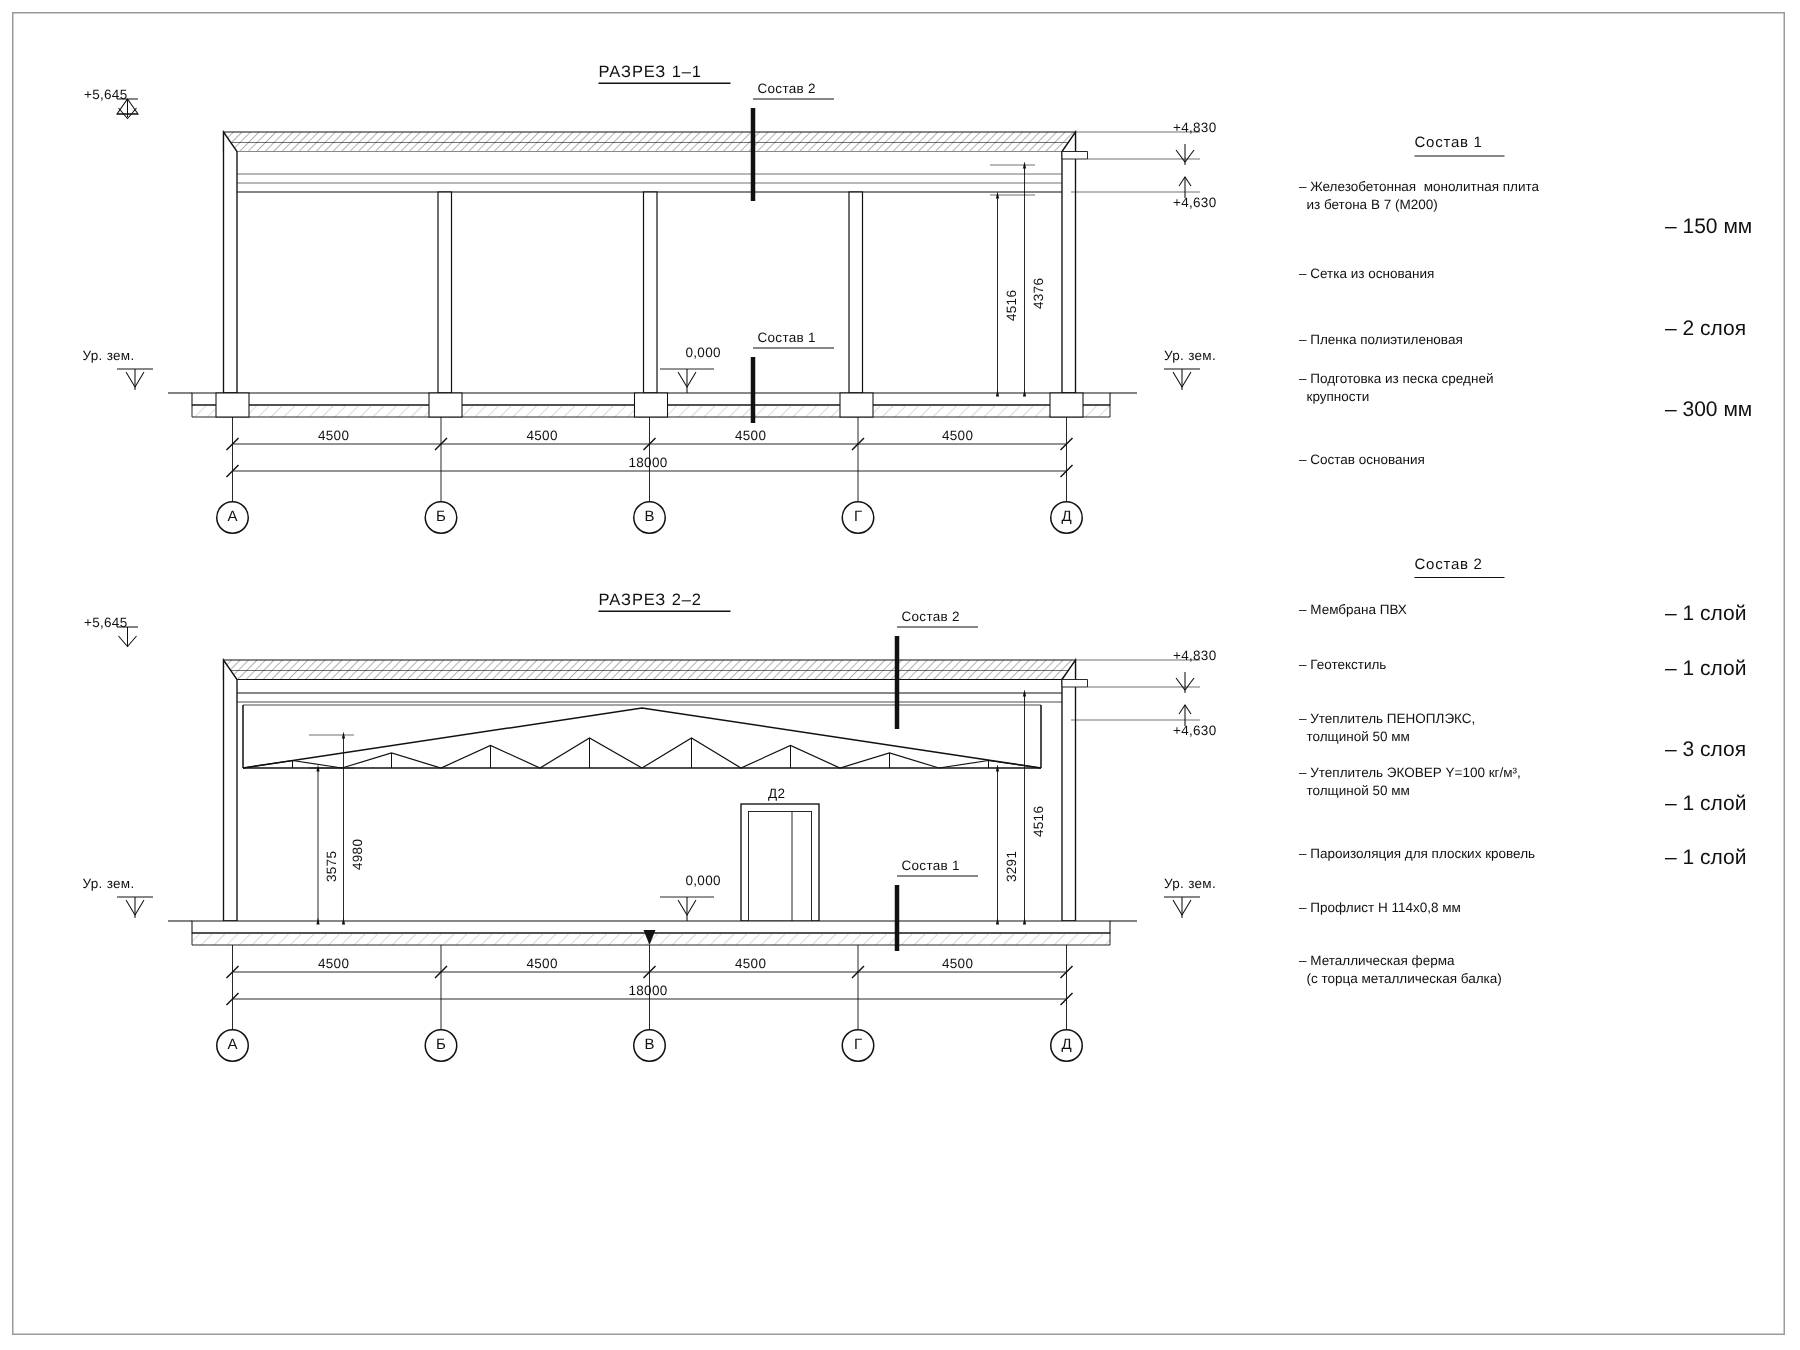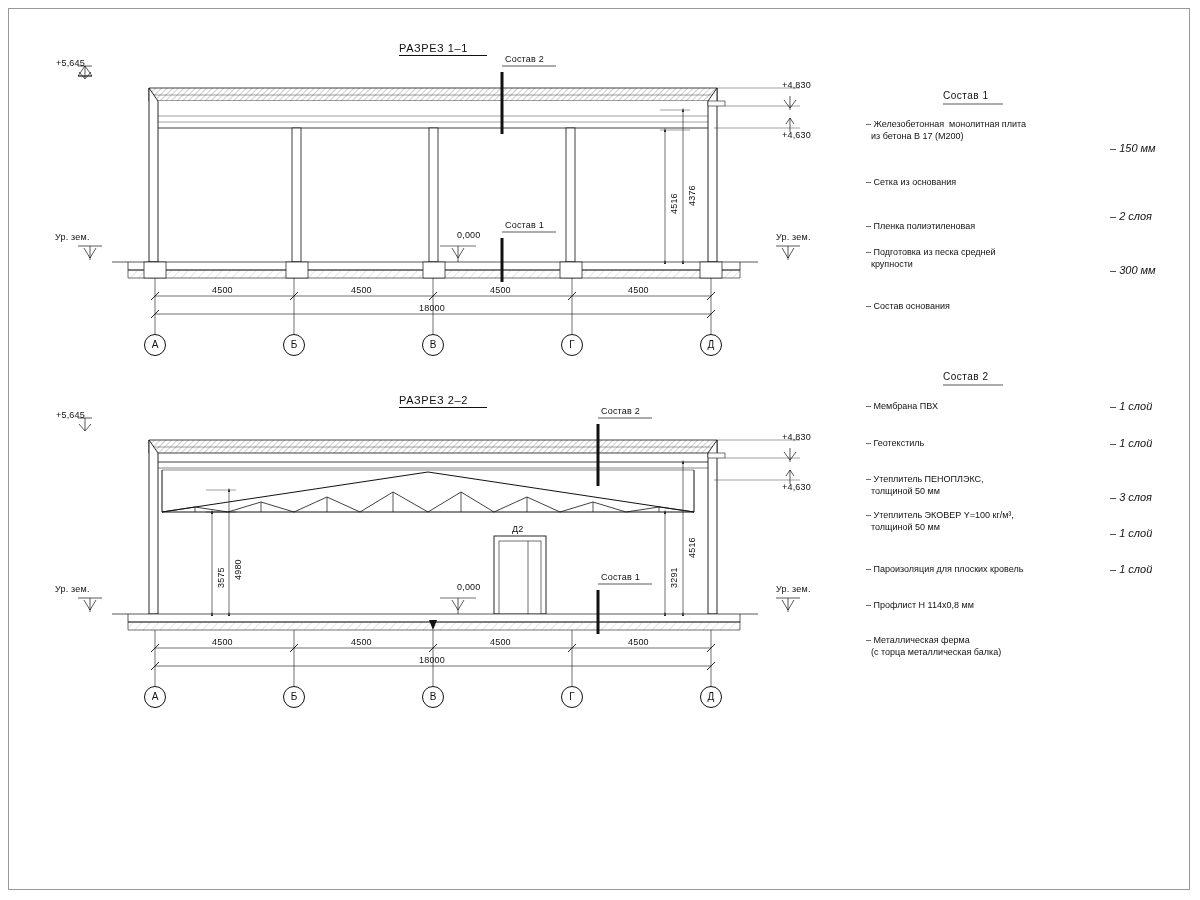--- a/index.html
+++ b/index.html
@@ -57,23 +57,22 @@
     line-height: 12px;
     white-space: pre;
   }
   .legend-title {
     position: absolute;
     font-size: 10px;
     letter-spacing: 0.5px;
   }
   .legend-val {
     position: absolute;
-    font-size: 11px;
+    font-size: 14px;
     white-space: pre;
-    font-style: italic;
   }
   .circ {
     position: absolute;
     width: 22px; height: 22px;
     border: 1px solid #111;
     border-radius: 50%;
     box-sizing: border-box;
     font-size: 10px;
     line-height: 20px;
     text-align: center;
@@ -363,21 +362,21 @@
 
   <div class="circ" style="left:144px; top:686px;">А</div>
   <div class="circ" style="left:283px; top:686px;">Б</div>
   <div class="circ" style="left:422px; top:686px;">В</div>
   <div class="circ" style="left:561px; top:686px;">Г</div>
   <div class="circ" style="left:700px; top:686px;">Д</div>
 
   <div class="legend-title" style="left:943px; top:90px;">Состав 1</div>
 
   <div class="legend" style="left:866px; top:118px;">– Железобетонная  монолитная плита
-  из бетона В 17 (М200)</div>
+  из бетона В 7 (М200)</div>
   <div class="legend-val" style="left:1110px; top:142px;">– 150 мм</div>
 
   <div class="legend" style="left:866px; top:176px;">– Сетка из основания</div>
   <div class="legend-val" style="left:1110px; top:176px;"></div>
 
   <div class="legend" style="left:866px; top:220px;">– Пленка полиэтиленовая</div>
   <div class="legend-val" style="left:1110px; top:210px;">– 2 слоя</div>
 
   <div class="legend" style="left:866px; top:246px;">– Подготовка из песка средней
   крупности</div>

